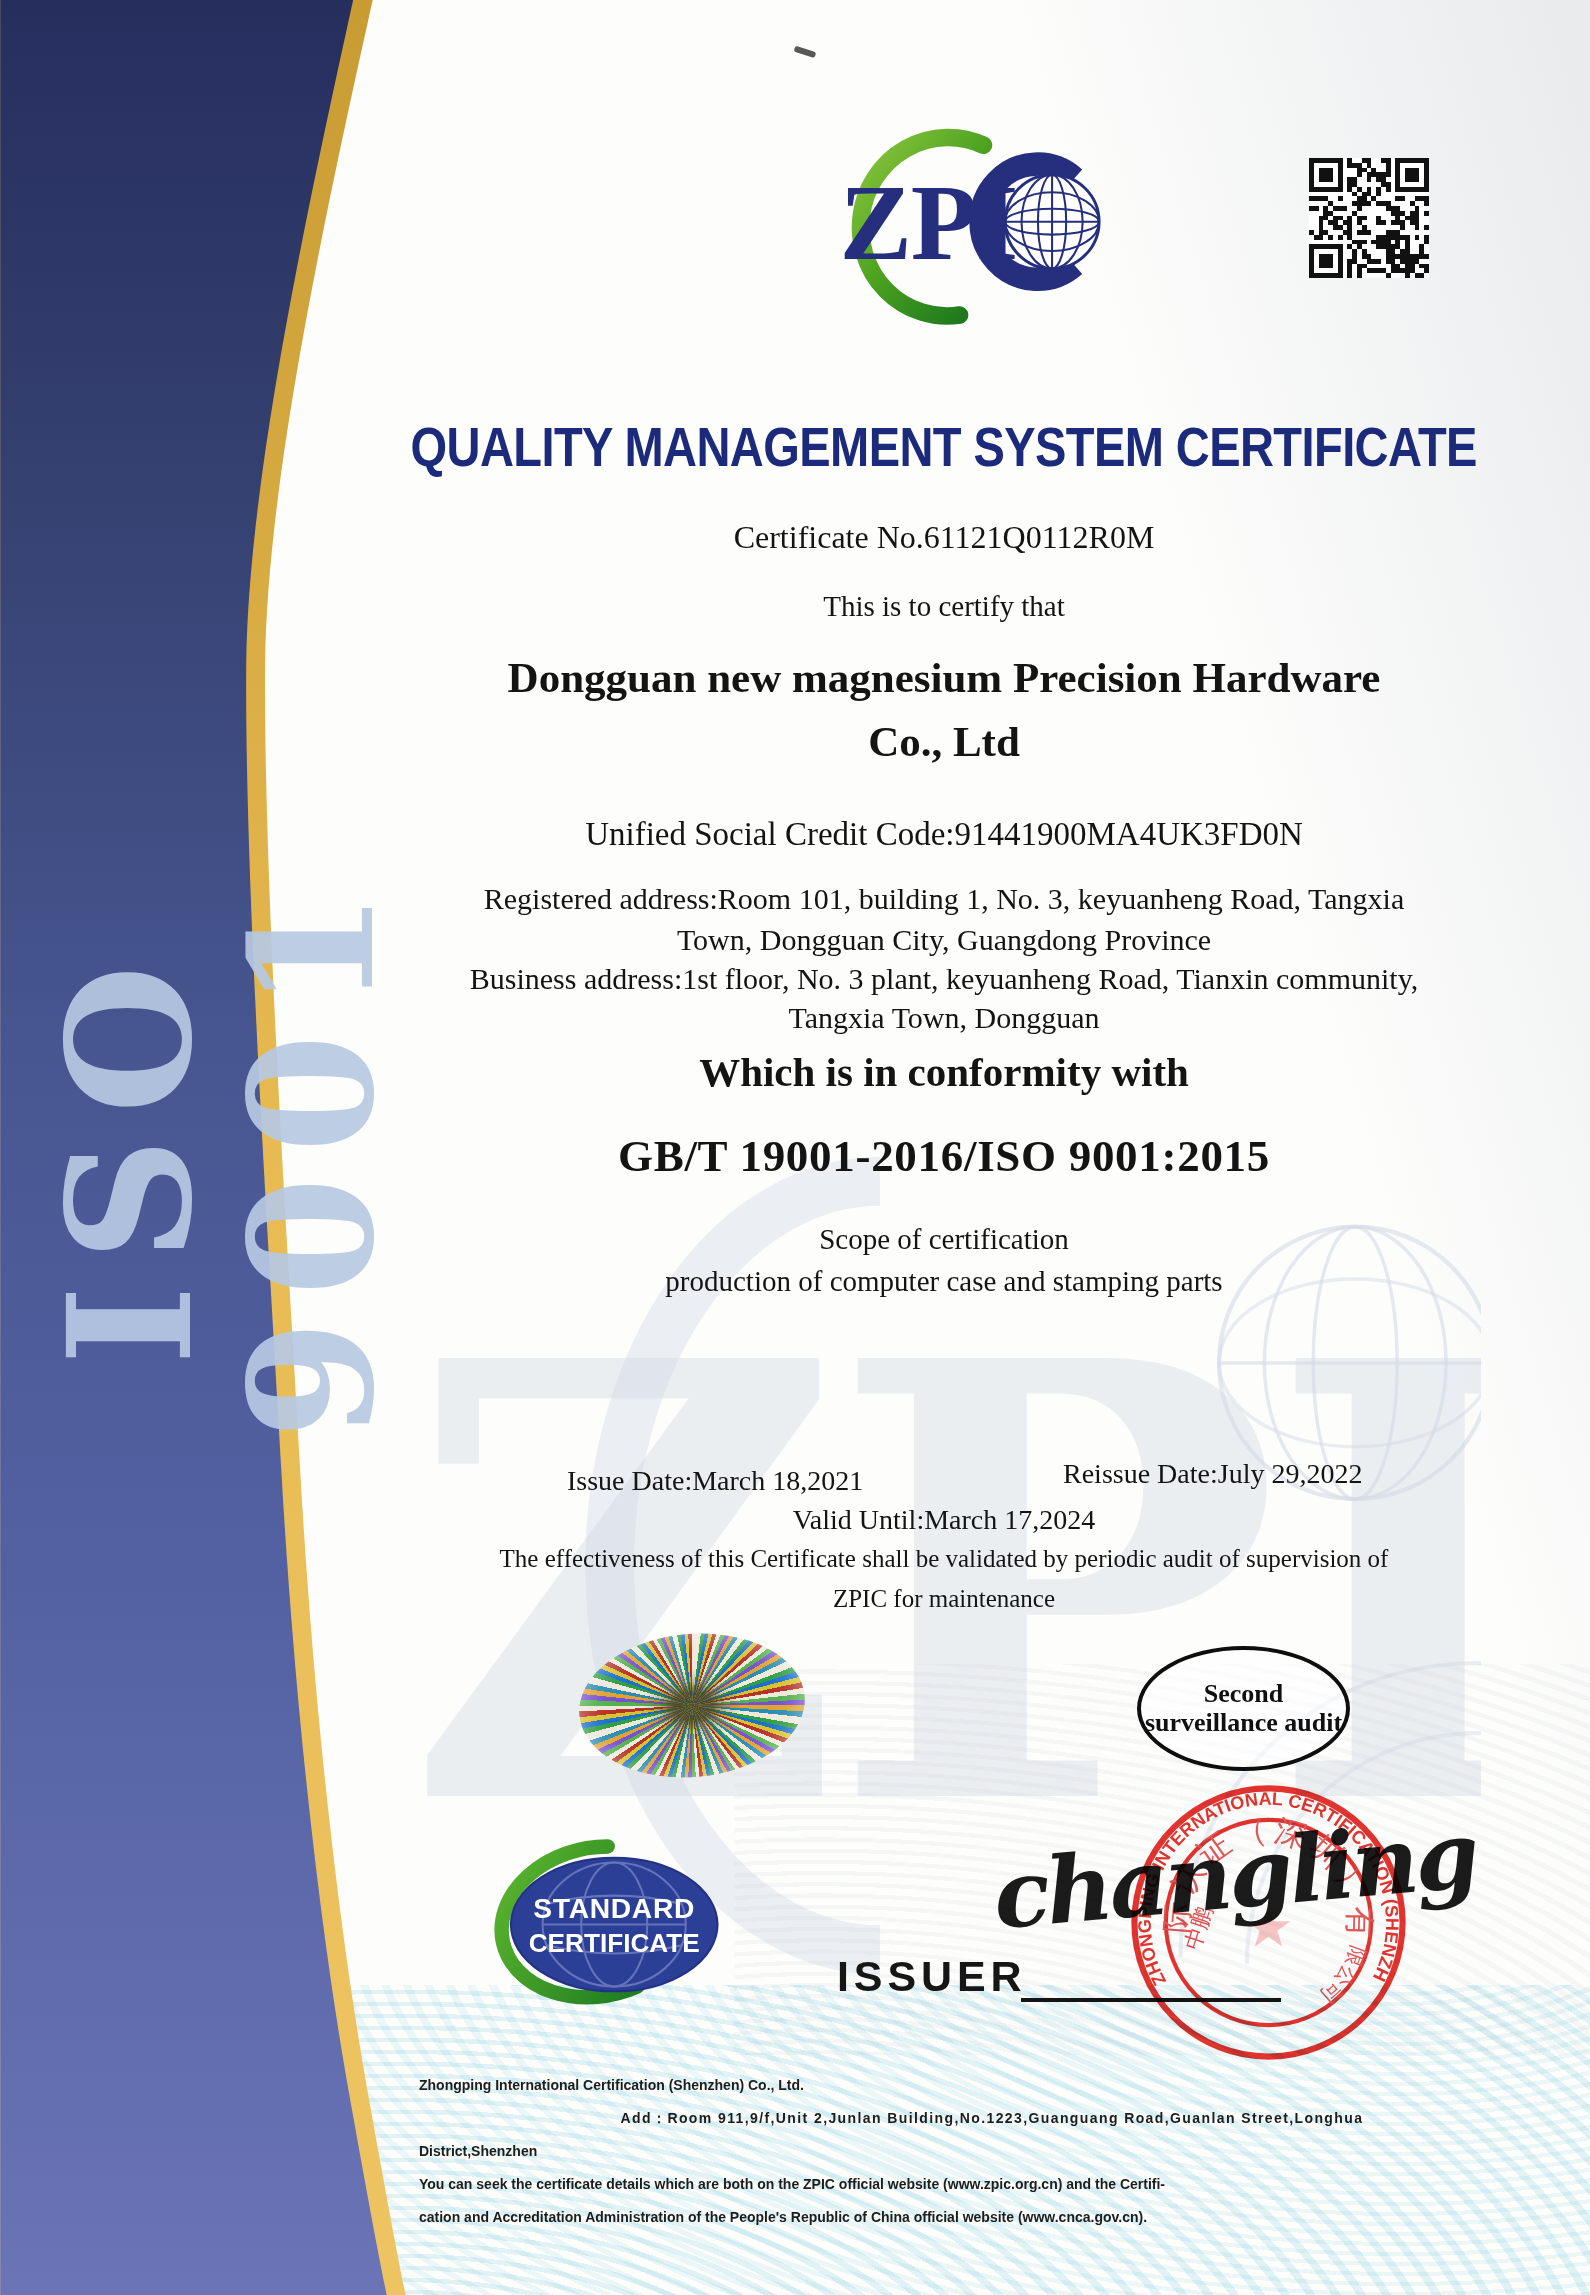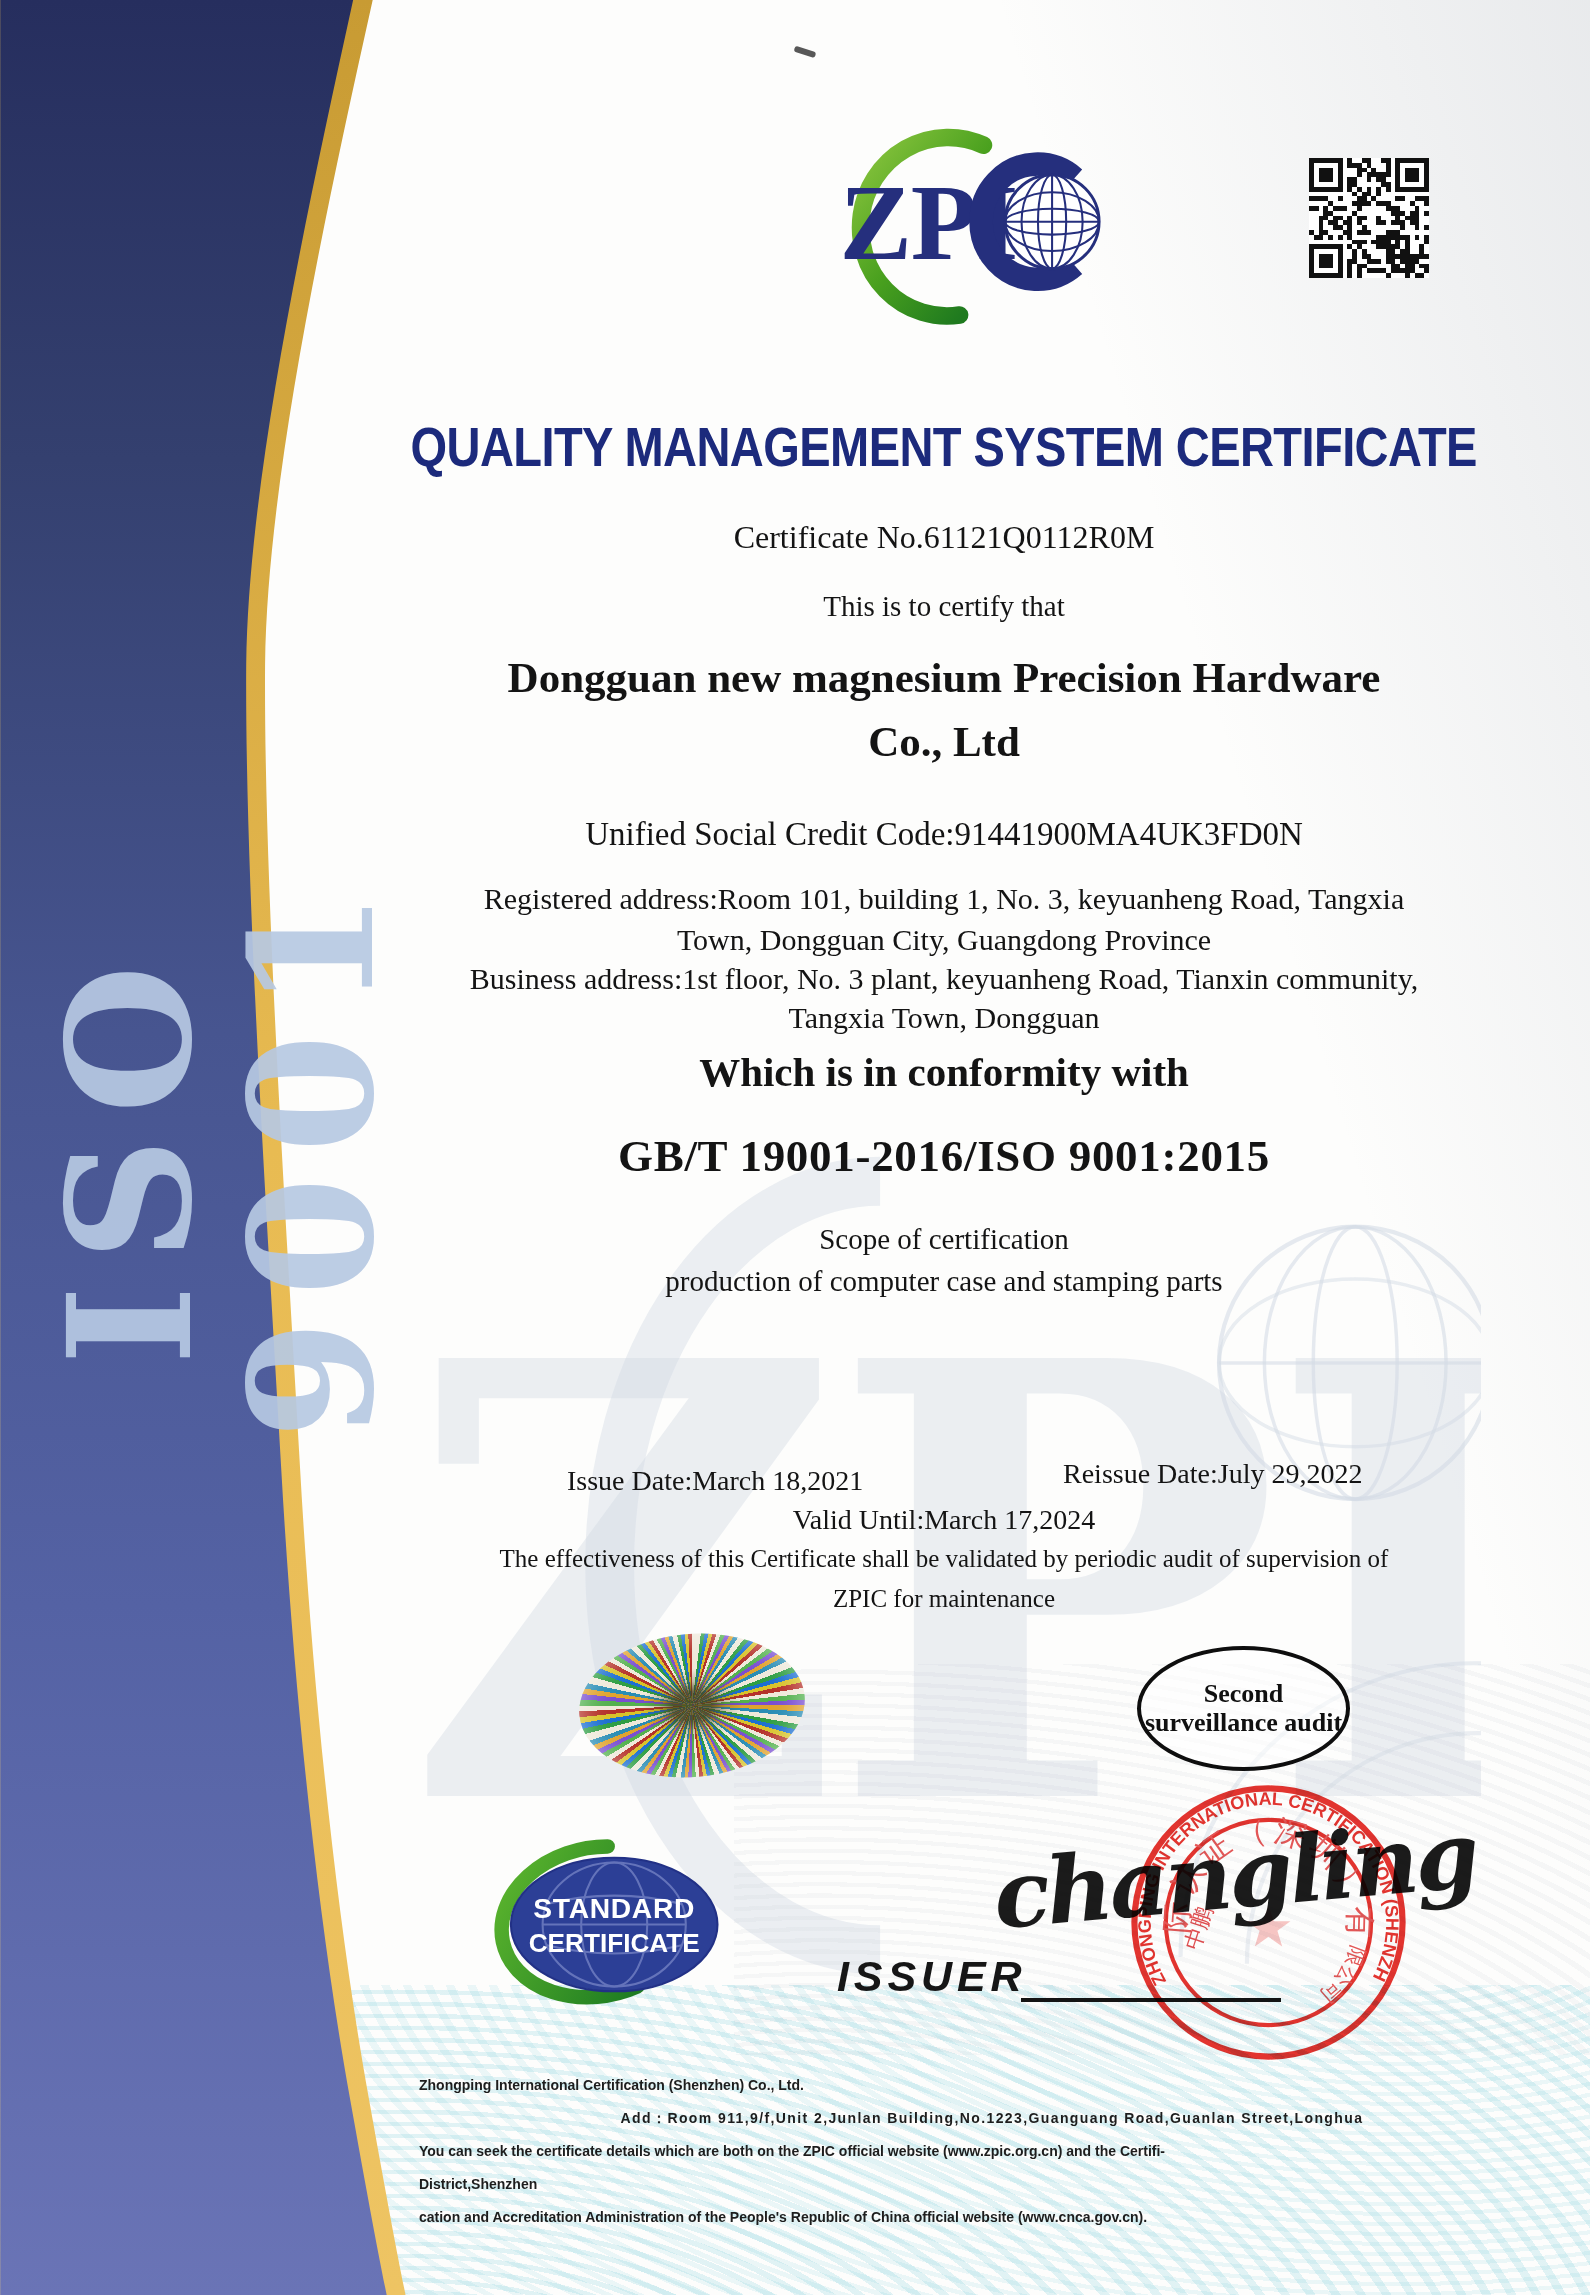--- a/index.html
+++ b/index.html
@@ -52,21 +52,21 @@
       #e0a32e 25deg 28deg, #2a8db5 28deg 31deg);
     box-shadow:inset 0 0 28px rgba(255,255,255,.5);}
   .holo::after{content:"";position:absolute;left:50%;top:50%;width:105px;height:77px;
     transform:translate(-50%,-50%);border-radius:50%;
     background:radial-gradient(ellipse at center, rgba(70,66,30,.78) 0 26%, rgba(70,66,30,.25) 45%, rgba(70,66,30,0) 68%);}
   .oval-badge{left:1137px;top:1646px;width:205px;height:117px;border:4.2px solid #0e0e0e;
     border-radius:50%;z-index:4;background:rgba(255,255,255,.55);
     display:flex;flex-direction:column;align-items:center;justify-content:center;gap:2px;
     font-weight:bold;font-size:26px;line-height:26.6px;color:#101010;}
   .issuer-label{left:837px;top:1952px;z-index:5;font-family:"Liberation Sans", sans-serif;
-    font-size:43px;font-weight:bold;letter-spacing:4.9px;color:#161616;font-style:italic;}
+    font-size:43px;font-weight:bold;letter-spacing:4.9px;color:#161616;}
   .issuer-line{left:1021px;top:1998px;width:260px;height:3.5px;background:#141414;z-index:5;}
   .signature{left:993px;top:1823px;width:447px;z-index:6;text-align:center;
     font-family:"DejaVu Serif", serif;font-style:italic;font-weight:bold;font-size:92px;
     letter-spacing:-3.5px;color:#1b1b1b;transform:rotate(-5deg);mix-blend-mode:multiply;}
   .stamp{left:1118px;top:1772px;z-index:5;opacity:.93;mix-blend-mode:multiply;}
   
   .footer{left:419px;top:2069px;width:1146px;z-index:3;
     font-family:"Liberation Sans", sans-serif;font-weight:bold;font-size:14px;
     color:#1d1d1d;line-height:33px;}
   .footer .addr-line{letter-spacing:1.4px;text-align:center;}
@@ -433,19 +433,19 @@
     </text>
     <text x="118" y="262" font-family="DejaVu Sans, sans-serif" font-size="32" fill="#df4043" transform="rotate(-72 118 262)">中鹏</text>
     <polygon points="220,196 228,218 252,218 233,232 240,255 220,241 200,255 207,232 188,218 212,218" fill="#e2241f" opacity=".28"></polygon>
   </svg>
 
   <div class="abs signature">changling</div>
 
   <div class="abs footer">
     <div>Zhongping International Certification (Shenzhen) Co., Ltd.</div>
     <div class="addr-line">Add：Room 911,9/f,Unit 2,Junlan Building,No.1223,Guanguang Road,Guanlan Street,Longhua</div>
+    <div>District,Shenzhen</div>
     <div>You can seek the certificate details which are both on the ZPIC official website (www.zpic.org.cn)  and the Certifi-</div>
-    <div>District,Shenzhen</div>
     <div>cation and Accreditation Administration of the People's Republic of China official website (www.cnca.gov.cn).</div>
   </div>
 
 </div>
 
 
 </body></html>

